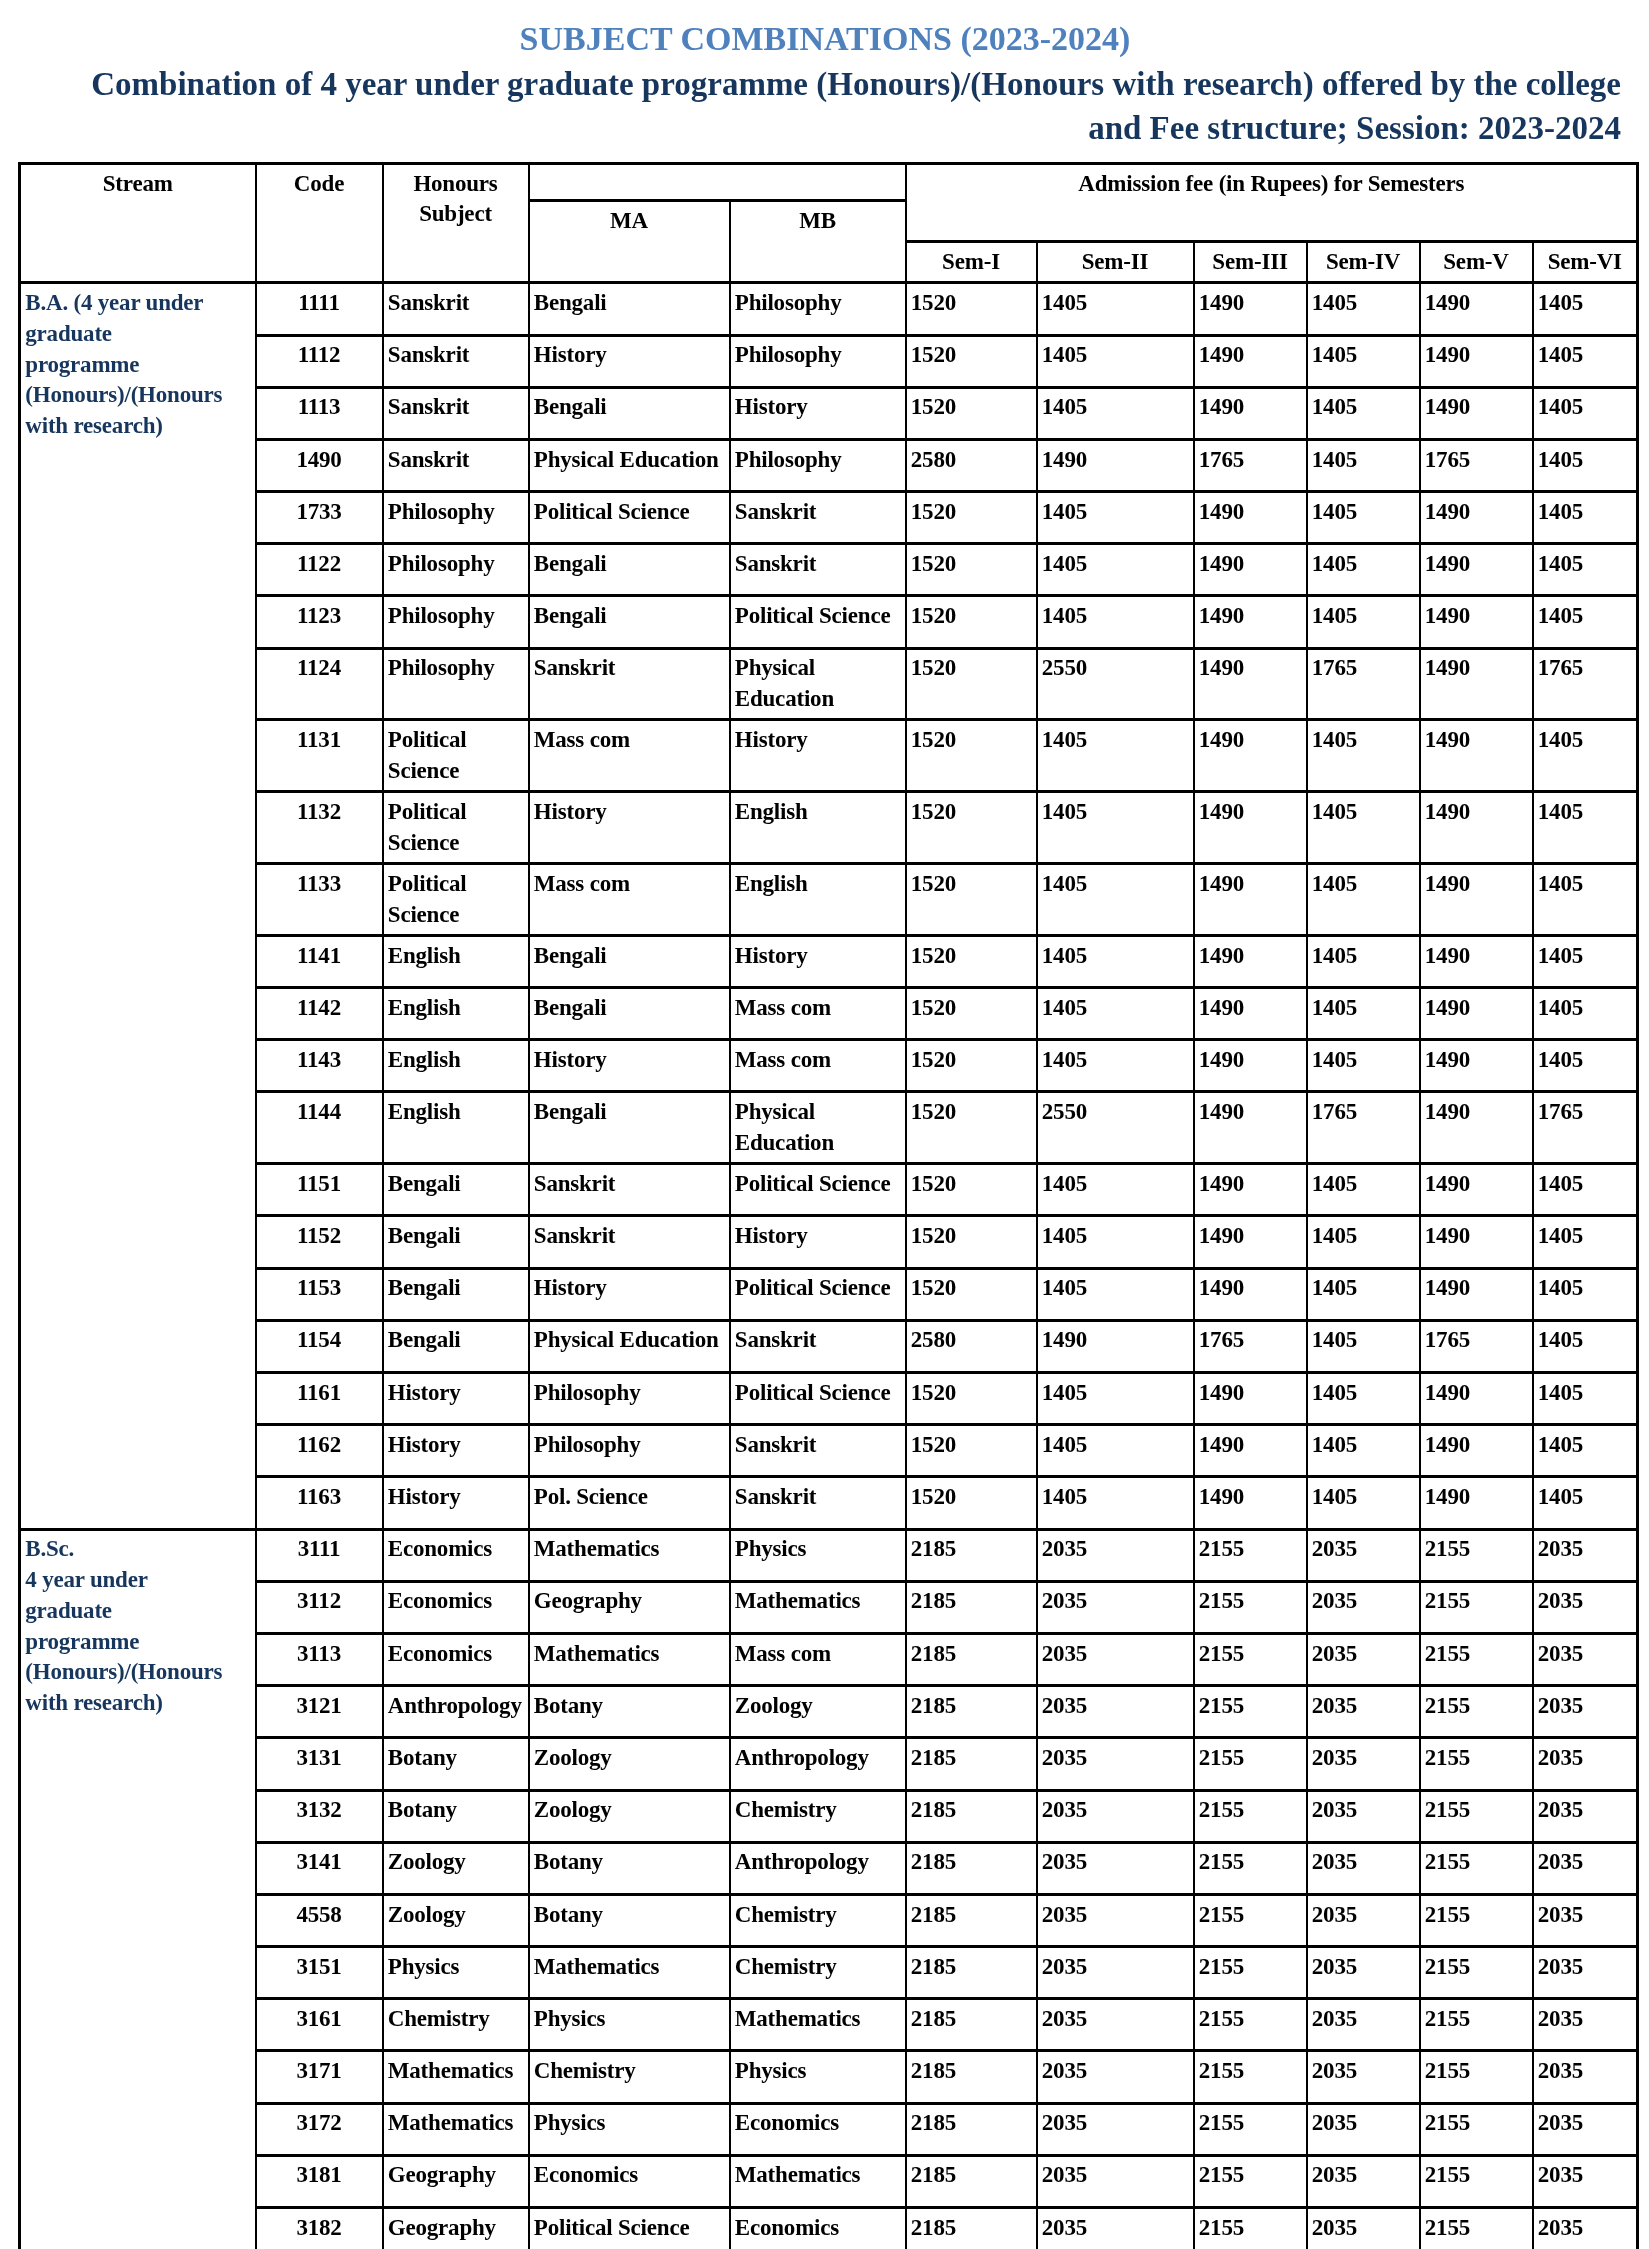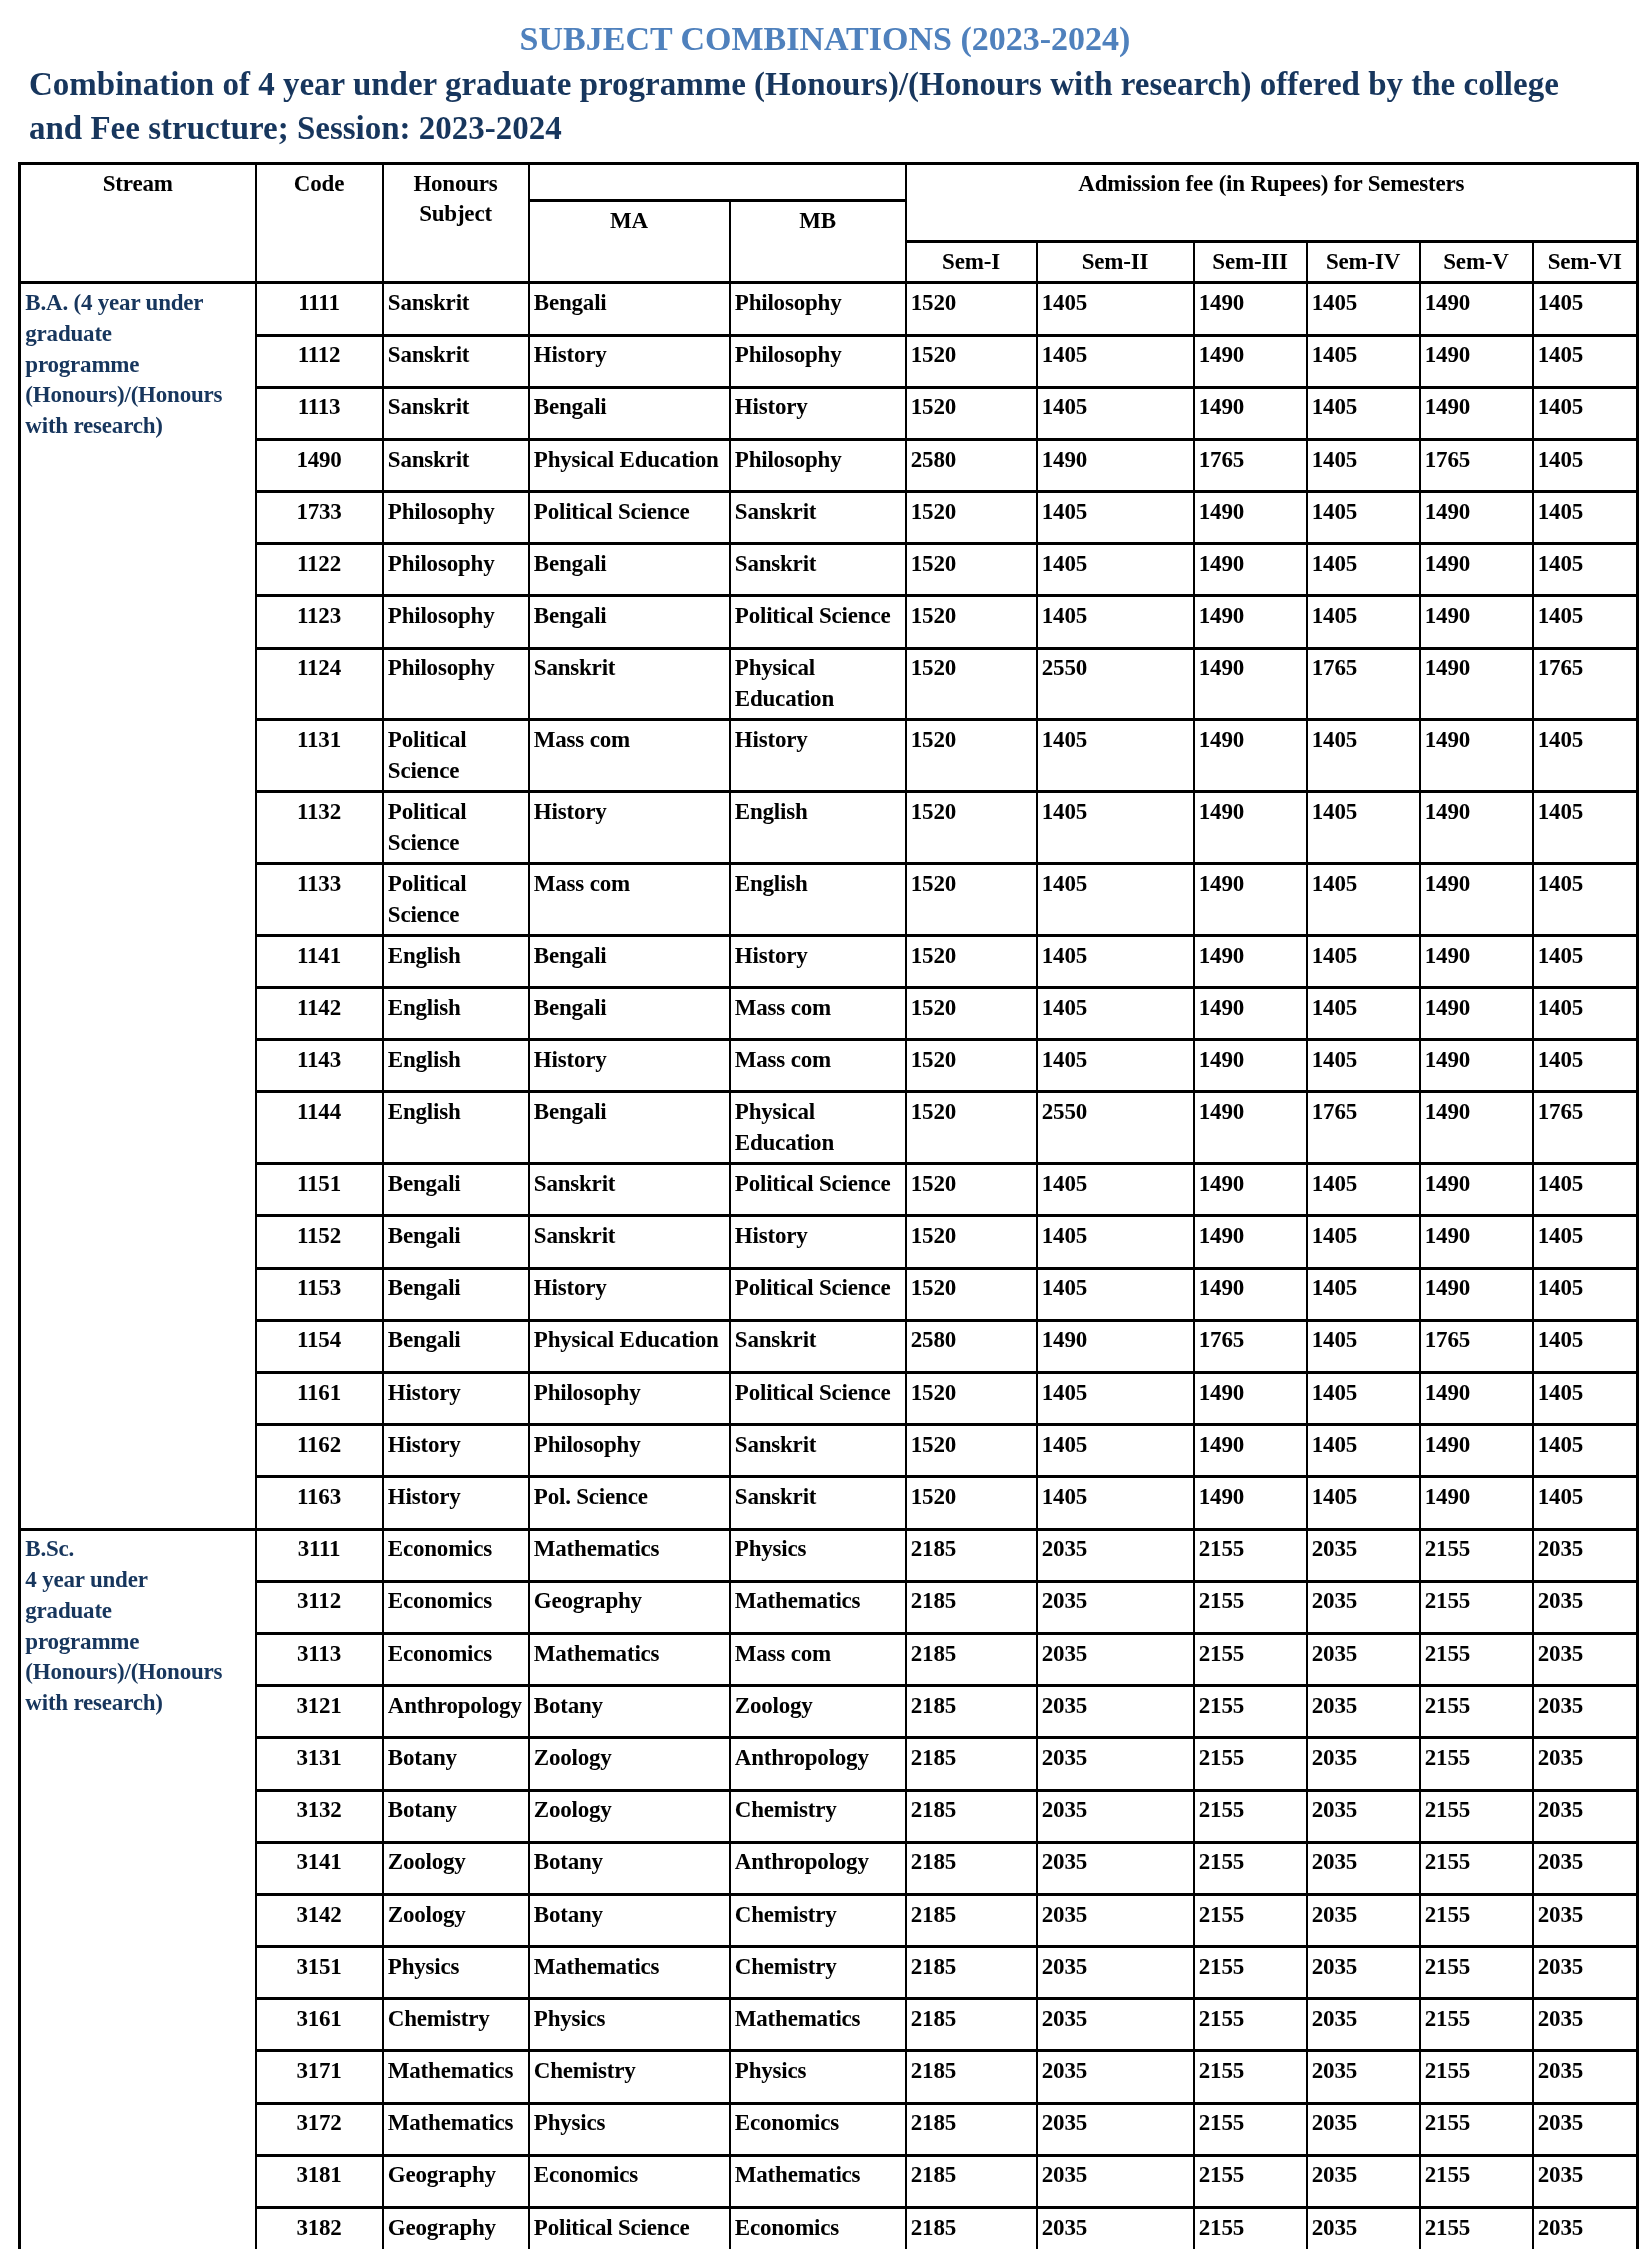--- a/index.html
+++ b/index.html
@@ -7,21 +7,21 @@
     width:1650px;height:2250px;overflow:hidden;
     font-family:"Liberation Serif",serif;color:#000;
     -webkit-font-smoothing:antialiased;
   }
   .page{width:1650px;height:2250px;position:relative;}
   .page-title{
     margin:18.6px 21.5px 0 21.5px;text-align:center;
     font-size:34px;font-weight:bold;color:#4F81BD;line-height:1.15;
   }
   .page-subtitle{
-    margin:5.7px 29px 0 29px;text-align:left;
+    margin:5.7px 29px 0 29px;text-align:right;
     font-size:33px;font-weight:bold;color:#17365D;line-height:1.32;
     white-space:pre-line;
   }
   table.combos{
     margin:11.5px 0 0 18px;border-collapse:collapse;table-layout:fixed;
     width:1619px;
   }
   table.combos{border:3.6px solid #000;}
   table.combos th,table.combos td{
     border:2.1px solid #000;border-top-width:3.6px;border-bottom-width:3.6px;
@@ -440,21 +440,21 @@
           <td class="subj">Botany</td>
           <td class="subj">Anthropology</td>
           <td class="fee">2185</td>
           <td class="fee">2035</td>
           <td class="fee">2155</td>
           <td class="fee">2035</td>
           <td class="fee">2155</td>
           <td class="fee">2035</td>
         </tr>
         <tr>
-          <td class="code">3142</td>
+          <td class="code">4558</td>
           <td class="subj">Zoology</td>
           <td class="subj">Botany</td>
           <td class="subj">Chemistry</td>
           <td class="fee">2185</td>
           <td class="fee">2035</td>
           <td class="fee">2155</td>
           <td class="fee">2035</td>
           <td class="fee">2155</td>
           <td class="fee">2035</td>
         </tr>

